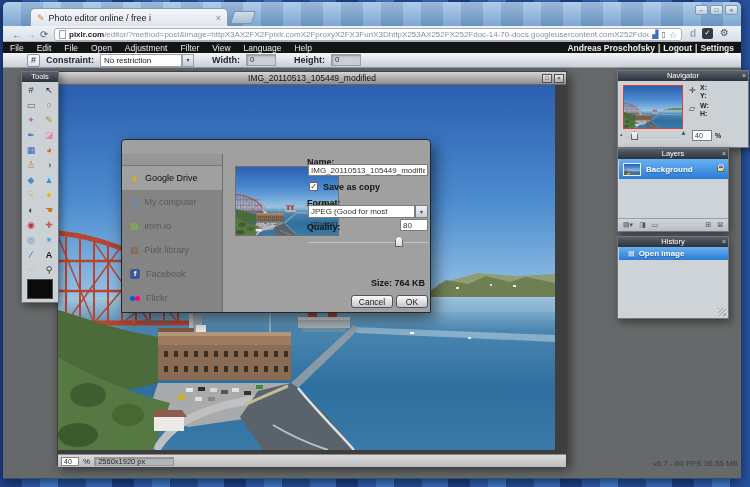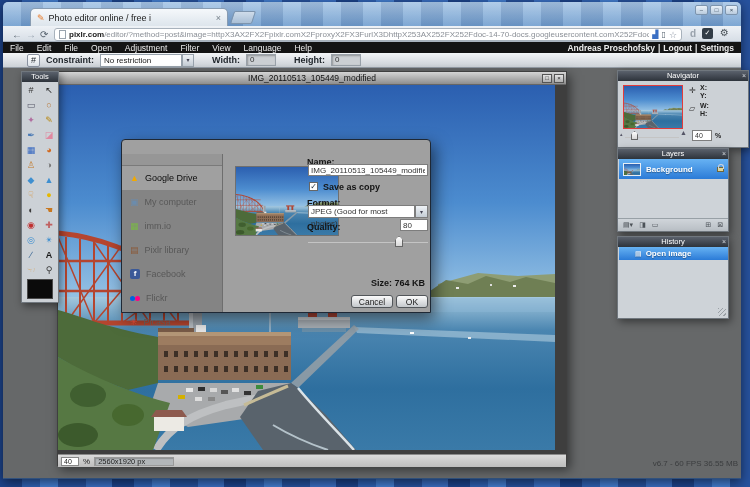--- a/index.html
+++ b/index.html
@@ -403,18 +403,18 @@
     <span>◨</span>
     <span>▭</span>
     <span style="flex:1"></span>
     <span>⊞</span>
     <span>⊠</span>
   </div>
 </div>
 
 <div class="abs panel" style="left:617px;top:236px;width:112px;height:83px;background:#ced3d8">
   <div class="phead"><span>History</span><span class="phx">×</span></div>
-  <div class="abs bluerow" style="left:1px;top:10px;width:109px;height:13px;display:flex;align-items:center;gap:4px;padding:0 16px;font-size:8px">
+  <div class="abs bluerow" style="left:1px;top:10px;width:109px;height:13px;display:flex;align-items:center;gap:4px;padding:0 9px;font-size:8px">
     <span style="font-size:7px">▤</span>
     <span>Open image</span>
   </div>
   <div class="grip"></div>
 </div>
 
 </body></html>

